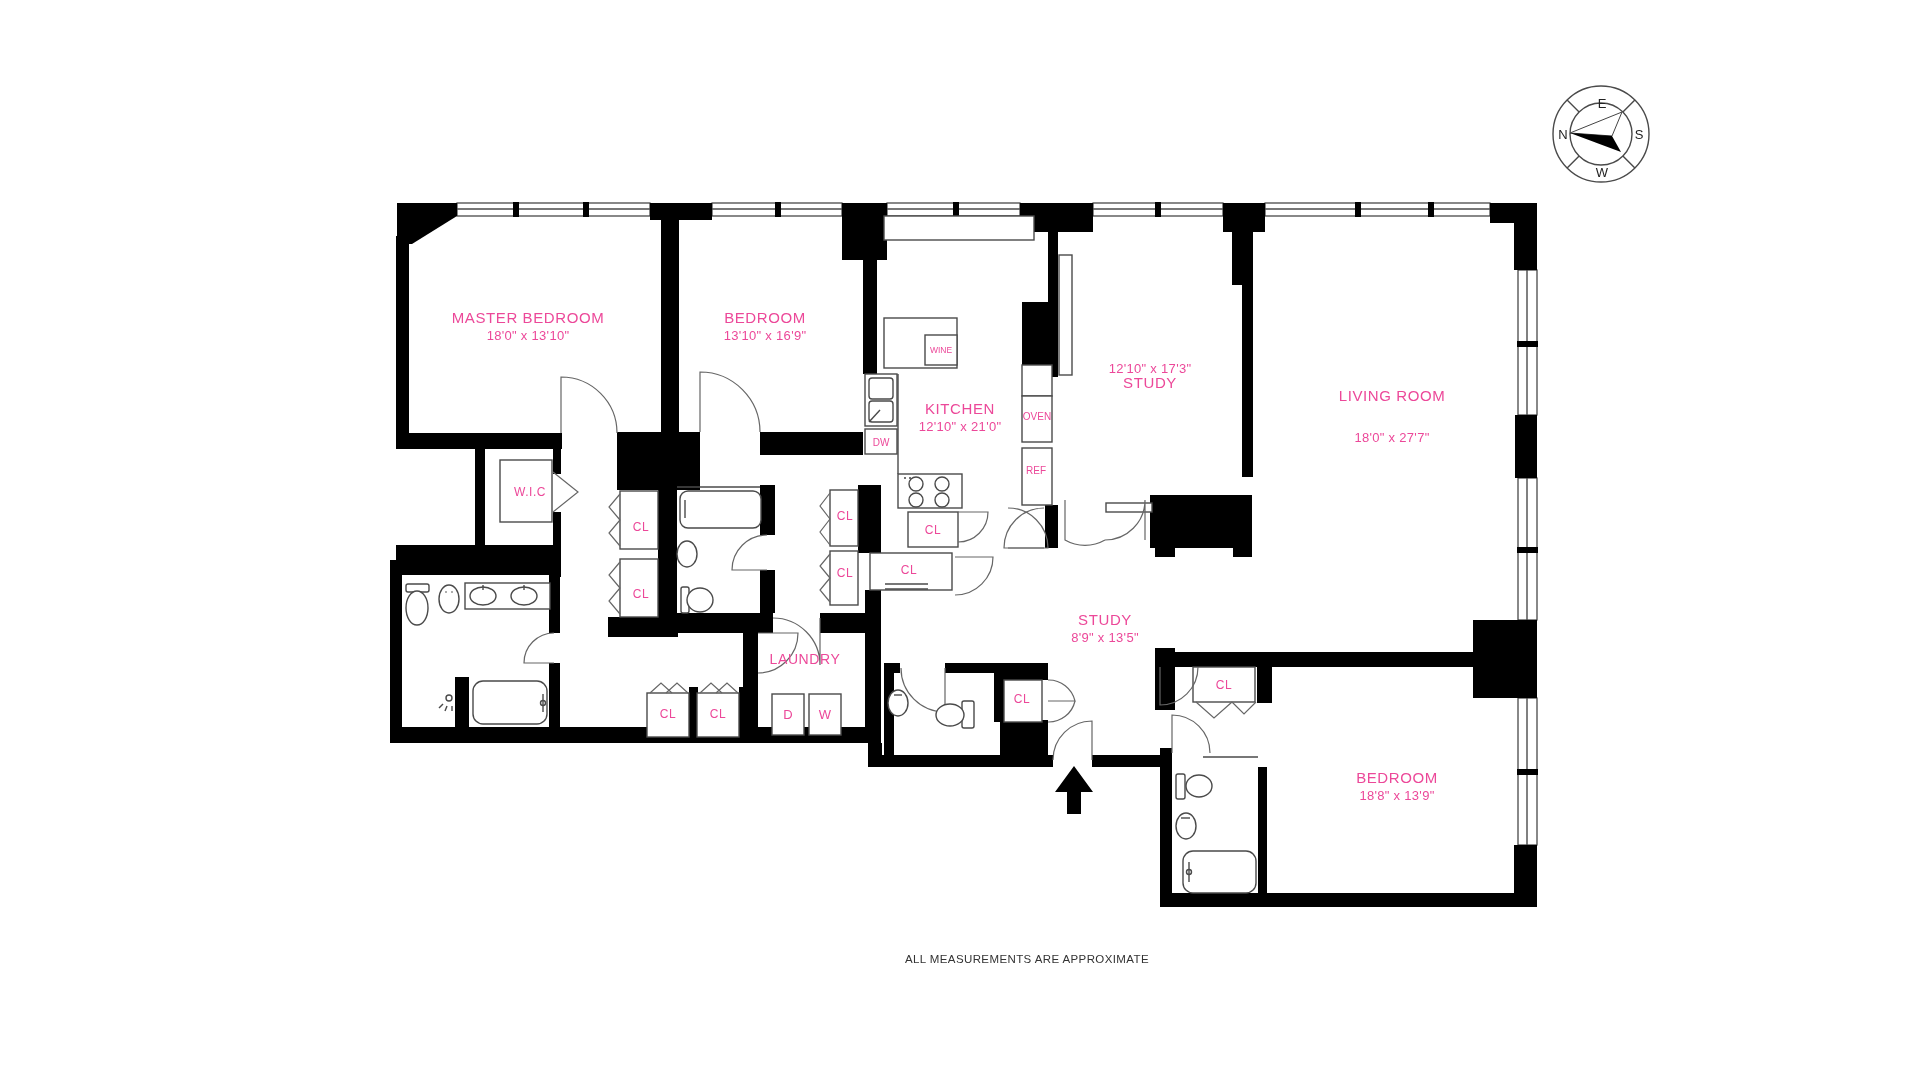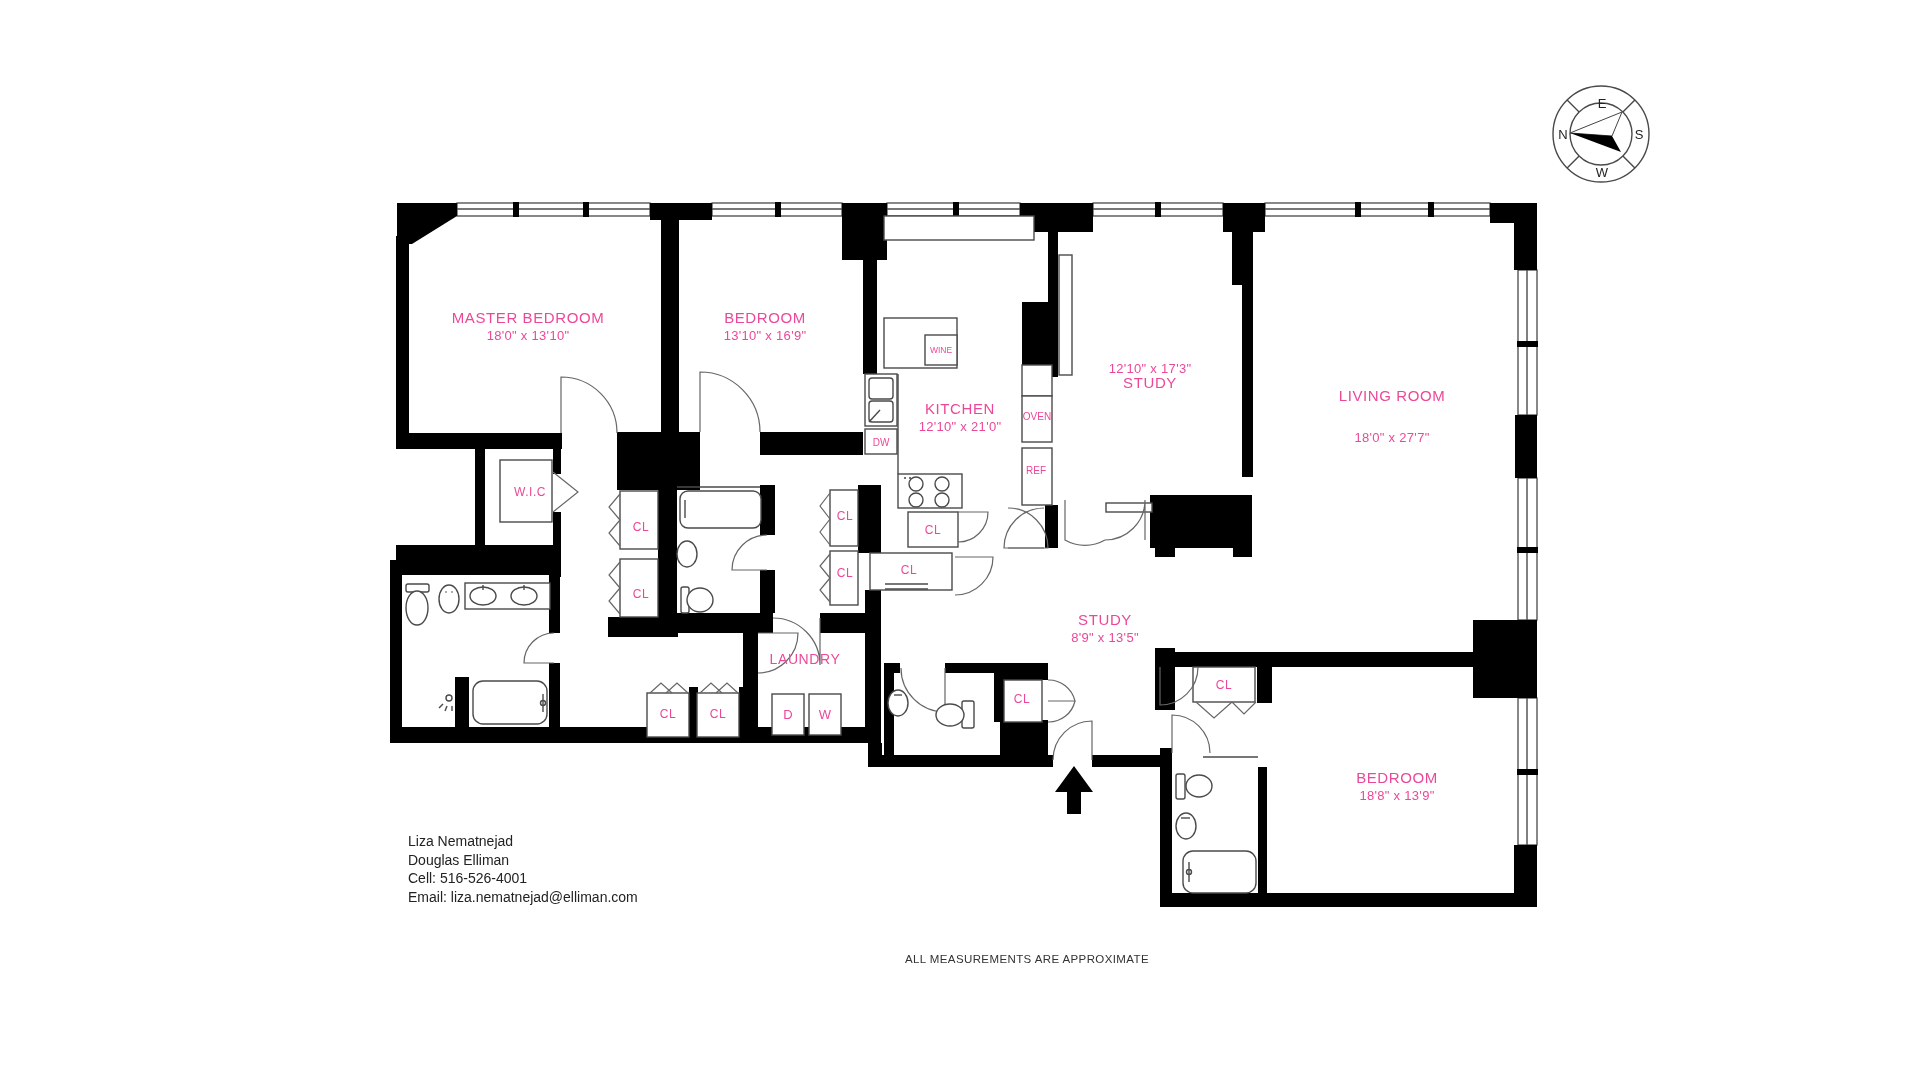--- a/index.html
+++ b/index.html
@@ -301,22 +301,16 @@
 <div class="lbl cl" style="left:1022px;top:699px;">CL</div>
 <div class="lbl cl" style="left:1224px;top:685px;">CL</div>
 
 <div class="lbl tiny" style="left:941px;top:350px;">WINE</div>
 <div class="lbl appl" style="left:881px;top:443px;">DW</div>
 <div class="lbl appl" style="left:1037px;top:417px;">OVEN</div>
 <div class="lbl appl" style="left:1036px;top:471px;">REF</div>
 <div class="lbl dw" style="left:788px;top:714px;">D</div>
 <div class="lbl dw" style="left:825px;top:714px;">W</div>
 
-<div class="contact">
-  <div>Liza Nematnejad</div>
-  <div>Douglas Elliman</div>
-  <div>Cell: 516-526-4001</div>
-  <div>Email: liza.nematnejad@elliman.com</div>
+
+<div class="footer">ALL MEASUREMENTS ARE APPROXIMATE</div>
+
 </div>
 
-<div class="footer">ALL MEASUREMENTS ARE APPROXIMATE</div>
-
-</div>
-
 </body></html>

